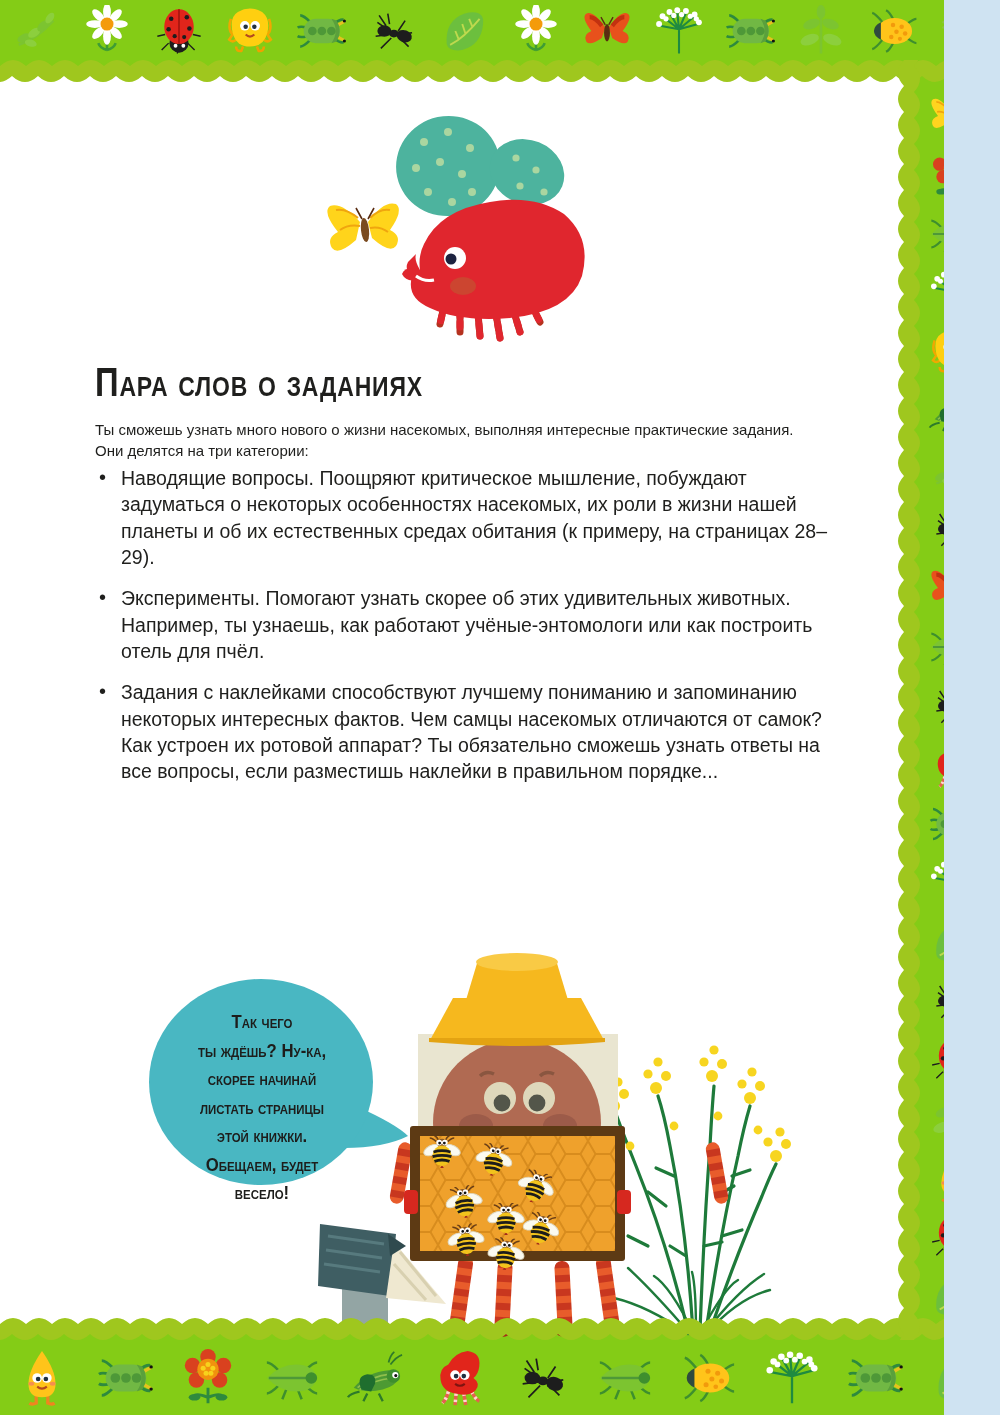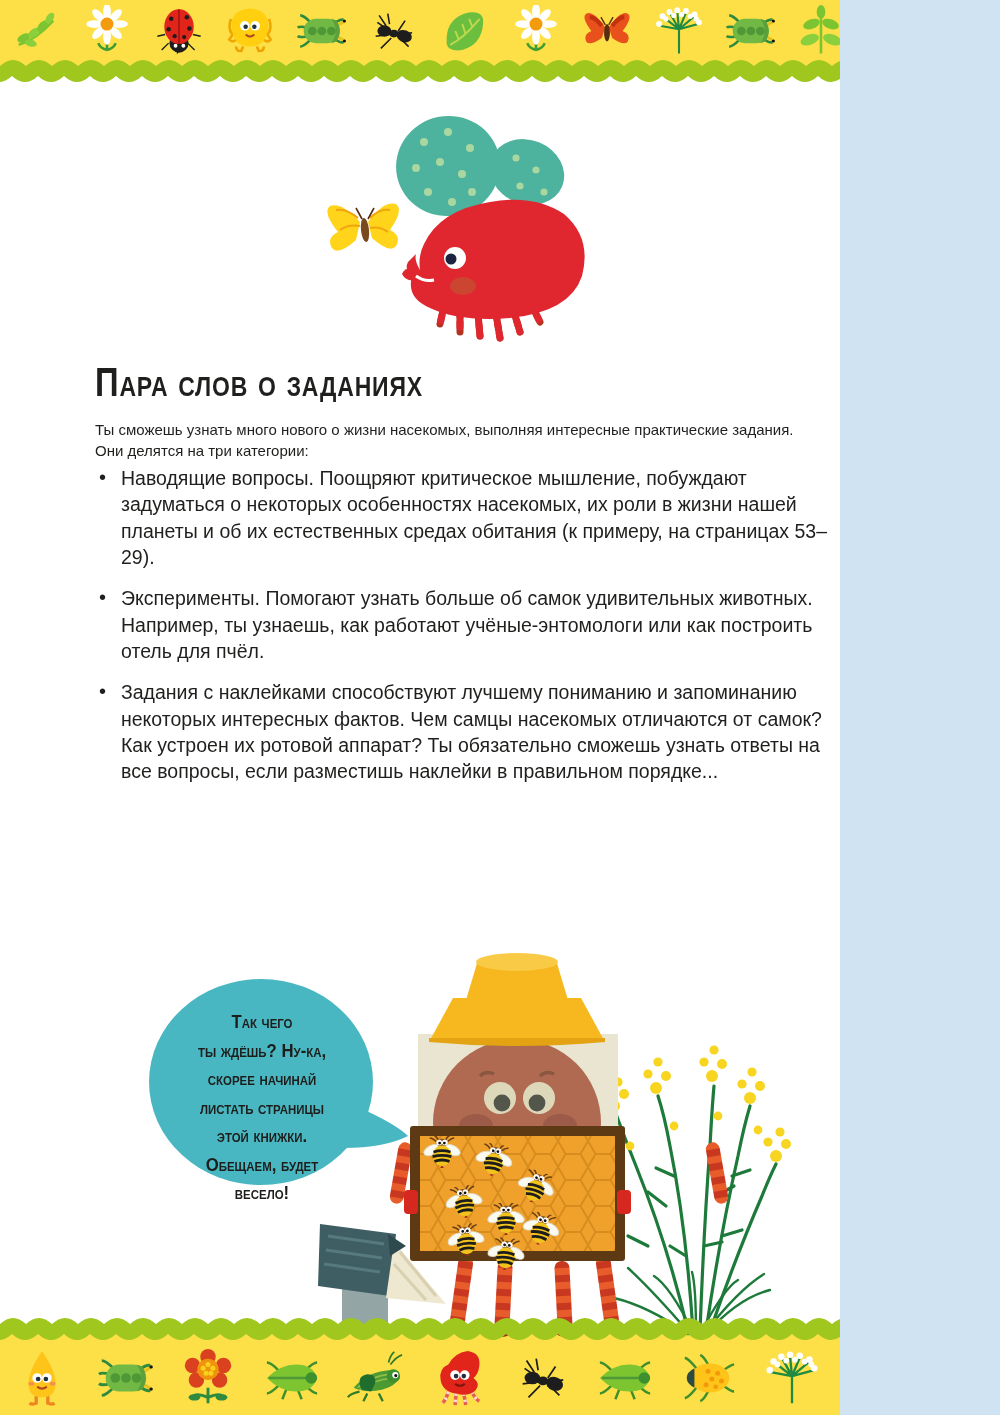--- a/index.html
+++ b/index.html
@@ -1,17 +1,17 @@
 <!DOCTYPE html>
 <html><head>
 <meta charset="utf-8">
 <style>
   html,body{margin:0;padding:0;}
   body{font-family:"Liberation Sans",sans-serif;background:#cfe3f2;}
-  #page{position:relative;width:840px;height:1415px;background:#fde047;overflow:hidden;}
+  #page{position:relative;width:944px;height:1415px;background:#84cc16;overflow:hidden;}
   #content-panel{position:absolute;left:0;top:74px;width:908px;height:1252px;background:#ffffff;}
   .wave{position:absolute;z-index:5;pointer-events:none;}
   #wave-top{left:0;top:60px;}
   #wave-bottom{left:0;top:1318px;}
   #wave-right{left:898px;top:60px;}
   .icon-band{position:absolute;display:flex;align-items:center;justify-content:space-around;z-index:2;}
   #band-top{left:0;top:0;width:1000px;height:62px;}
   #band-bottom{left:0;top:1340px;width:1000px;height:75px;}
   #band-right{left:906px;top:86px;width:94px;height:1240px;flex-direction:column;}
   .bicon{display:flex;align-items:center;justify-content:center;}
@@ -536,22 +536,22 @@
       <path d="M48 112 Q64 90 76 94 Q84 100 70 120 Q82 126 76 136 Q70 144 52 128Z" fill="#ffd41b"></path>
       <path d="M38 108 Q26 98 16 100 M40 116 Q28 114 20 120 M50 108 Q60 98 70 100 M50 118 Q60 116 68 122" stroke="#f0a50e" stroke-width="2" fill="none"></path>
       <ellipse cx="45" cy="120" rx="4" ry="12" fill="#7a4a1f" transform="rotate(-6 45 120)"></ellipse>
       <path d="M42 109 L36 98 M48 109 L54 98" stroke="#5a2d12" stroke-width="1.6" fill="none"></path>
     </g>
   </svg>
 
   <h1 id="page-title">Пара слов о заданиях</h1>
   <p id="intro-text">Ты сможешь узнать много нового о жизни насекомых, выполняя интересные практические задания. Они делятся на три категории:</p>
   <ul id="task-list">
-    <li>Наводящие вопросы. Поощряют критическое мышление, побуждают задуматься о некоторых особенностях насекомых, их роли в жизни нашей планеты и об их естественных средах обитания (к примеру, на страницах 53–29).</li>
-    <li>Эксперименты. Помогают узнать больше об самок удивительных животных. Например, ты узнаешь, как работают учёные-энтомологи или как построить отель для пчёл.</li>
+    <li>Наводящие вопросы. Поощряют критическое мышление, побуждают задуматься о некоторых особенностях насекомых, их роли в жизни нашей планеты и об их естественных средах обитания (к примеру, на страницах 28–29).</li>
+    <li>Эксперименты. Помогают узнать скорее об этих удивительных животных. Например, ты узнаешь, как работают учёные-энтомологи или как построить отель для пчёл.</li>
     <li>Задания с наклейками способствуют лучшему пониманию и запоминанию некоторых интересных фактов. Чем самцы насекомых отличаются от самок? Как устроен их ротовой аппарат? Ты обязательно сможешь узнать ответы на все вопросы, если разместишь наклейки в правильном порядке...</li>
   </ul>
 
   <svg id="speech-bubble-svg" class="big-svg" viewBox="0 0 262 225">
     <path d="M208 128 Q248 146 260 158 Q236 170 196 170Z" fill="#49b7c2"></path>
     <ellipse cx="113" cy="104" rx="112" ry="103" fill="#49b7c2"></ellipse>
   </svg>
   <div id="speech-bubble-text">Так чего
 ты ждёшь? Ну-ка,
 скорее начинай

